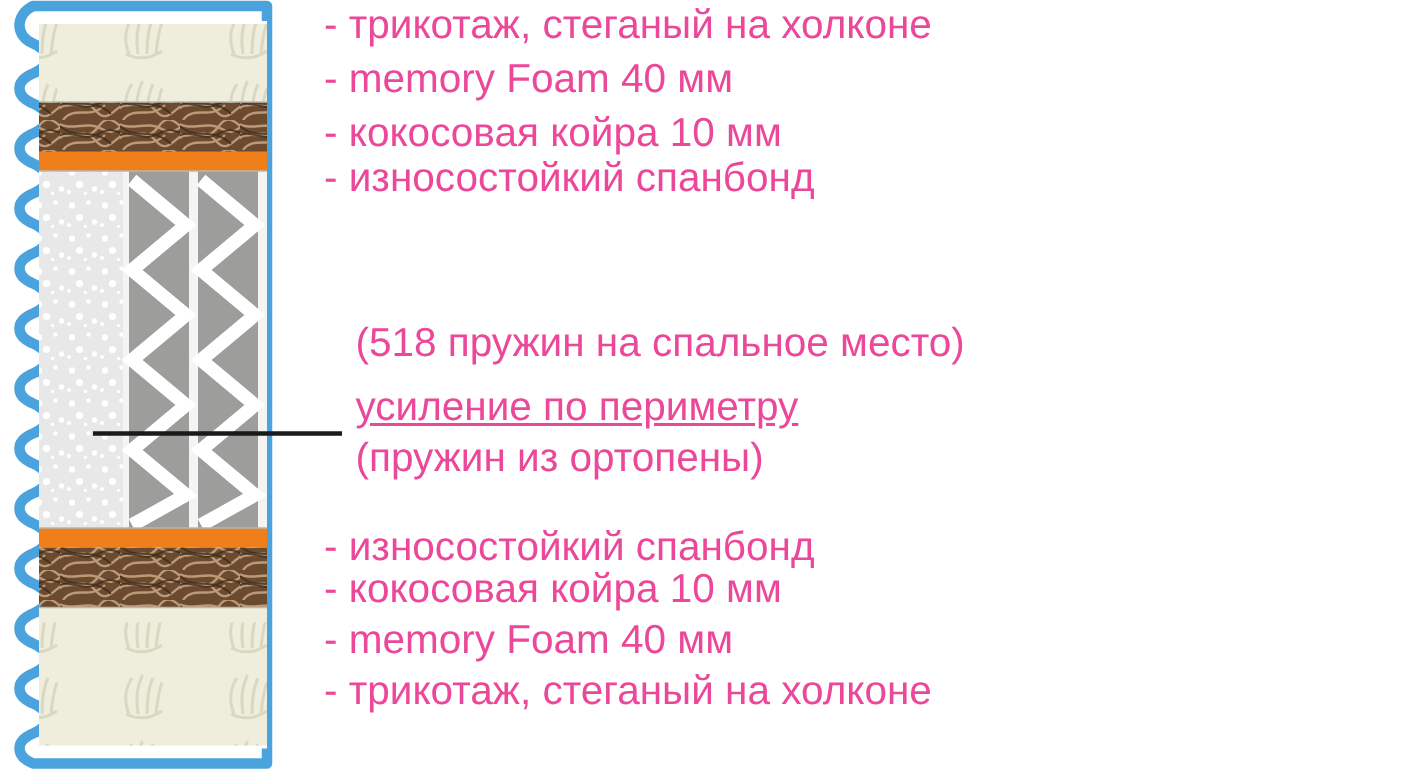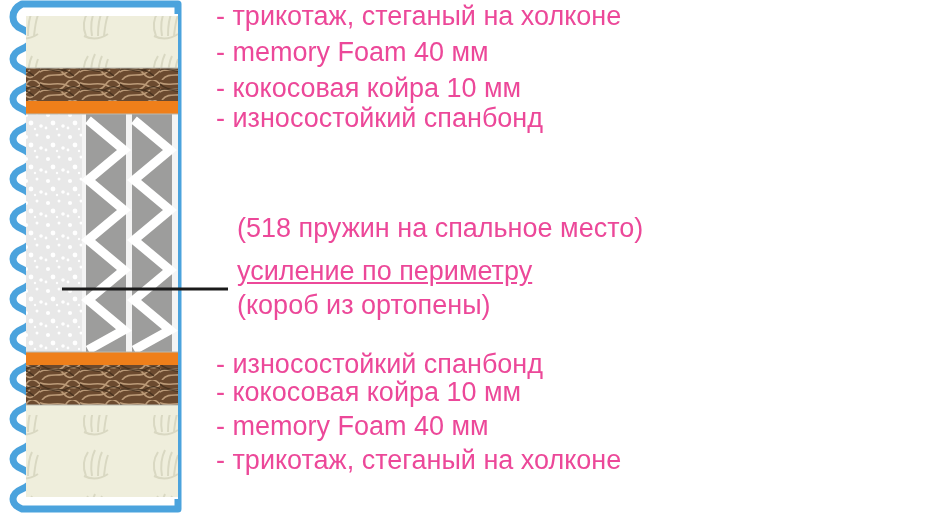--- a/index.html
+++ b/index.html
@@ -159,18 +159,18 @@
   <line x1="62" y1="289" x2="228" y2="289" stroke="#1a1a1a" stroke-width="3"></line>
 </svg>
 
 <div class="labels">
   <div class="lbl" style="left:216px; top:2px;">- трикотаж, стеганый на холконе</div>
   <div class="lbl" style="left:216px; top:38px;">- memory Foam 40 мм</div>
   <div class="lbl" style="left:216px; top:74px;">- кокосовая койра 10 мм</div>
   <div class="lbl" style="left:216px; top:104px;">- износостойкий спанбонд</div>
   <div class="lbl" style="left:237px; top:190px;margin-top:24px;">(518 пружин на спальное место)</div>
   <div class="lbl" style="left:237px; top:257px;text-decoration:underline;">усиление по периметру</div>
-  <div class="lbl" style="left:237px; top:291px;">(короб из ортопены)</div>
+  <div class="lbl" style="left:237px; top:291px;">(пружин из ортопены)</div>
   <div class="lbl" style="left:216px; top:350px;">- износостойкий спанбонд</div>
   <div class="lbl" style="left:216px; top:378px;">- кокосовая койра 10 мм</div>
   <div class="lbl" style="left:216px; top:412px;">- memory Foam 40 мм</div>
   <div class="lbl" style="left:216px; top:446px;">- трикотаж, стеганый на холконе</div>
 </div>
 
 </body></html>

